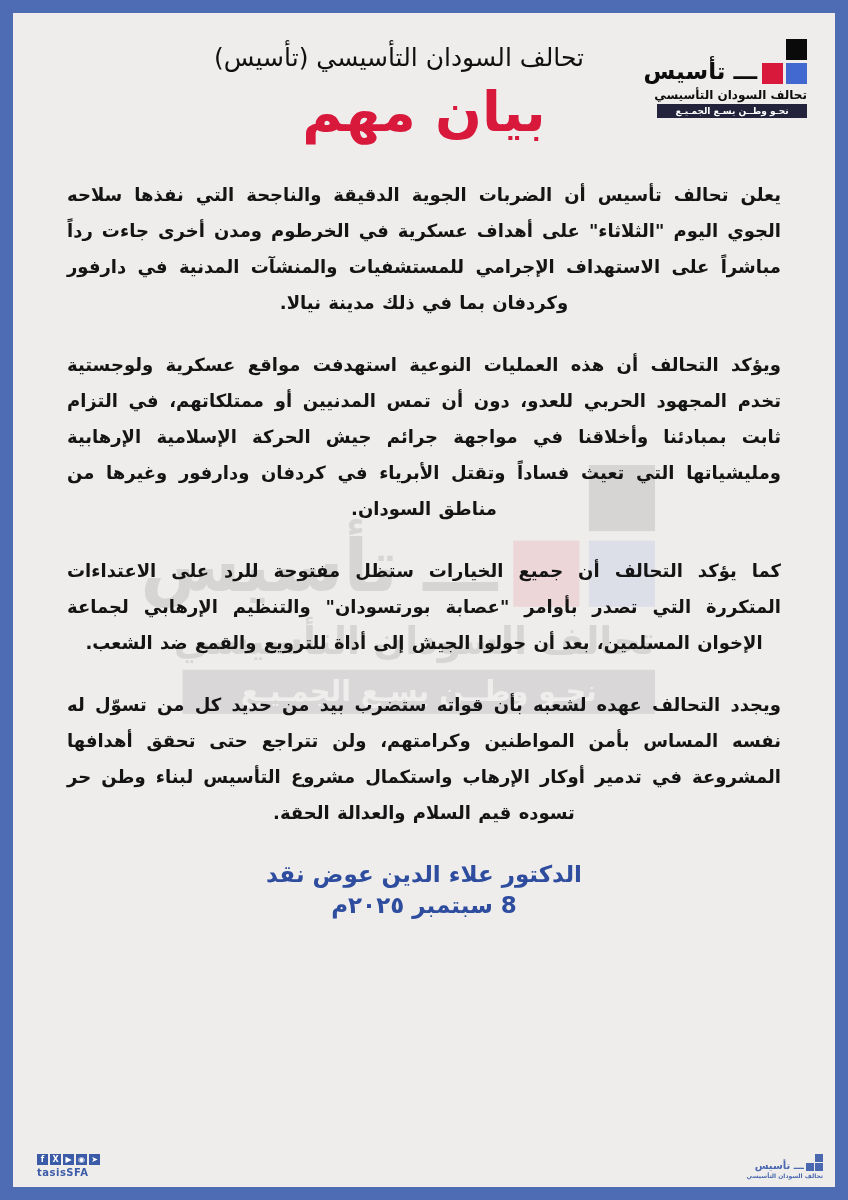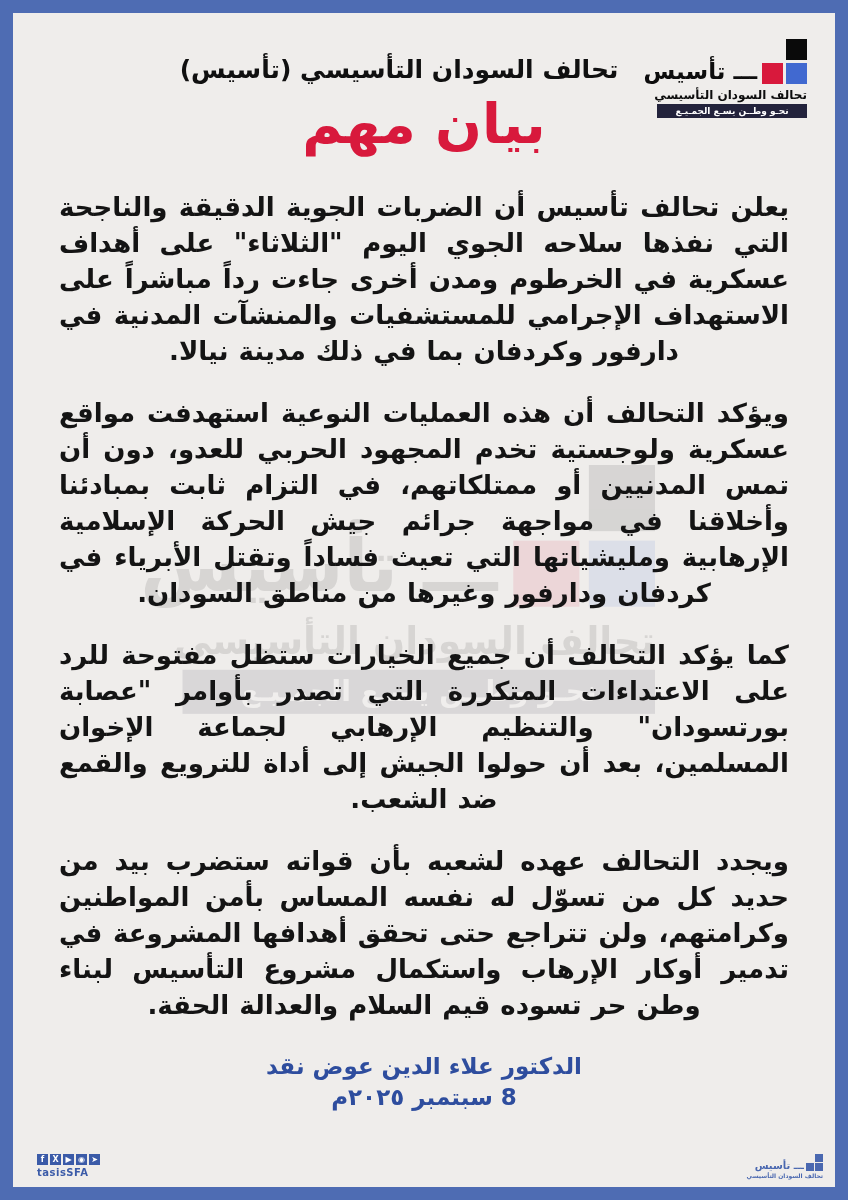--- a/index.html
+++ b/index.html
@@ -19,36 +19,36 @@
   .sq{width:21px;height:21px;}
   .sq-black{background:#0a0a0a;}
   .sq-row{display:flex;gap:3px;}
   .sq-red{background:#d8193c;}
   .sq-blue{background:#4169d0;}
   .logo-org{font-size:12px;font-weight:700;color:#0d0d0d;text-align:center;margin-top:4px;direction:rtl;white-space:nowrap;}
   .logo-tagline{background:#23233c;color:#ffffff;font-size:9px;font-weight:700;text-align:center;padding:2px 4px;margin-top:2px;direction:rtl;white-space:nowrap;}
 
   
   .header{position:relative;text-align:center;padding-top:30px;z-index:1;}
-  .org-line{font-size:25px;font-weight:700;color:#101010;direction:rtl;margin:12px 170px 0 120px;}
+  .org-line{font-size:25px;font-weight:400;color:#101010;direction:rtl;margin:0 170px 0 120px;}
   .title{font-size:55px;font-weight:700;color:#d8193c;direction:rtl;margin:10px 8px 0;line-height:1.1;}
 
   
   .watermark{
     position:absolute;top:452px;right:180px;width:150px;
     opacity:0.10;transform:scale(3.15);transform-origin:top right;
     z-index:0;pointer-events:none;
   }
 
   
   .content{position:relative;padding:34px 42px 0;direction:rtl;z-index:1;}
   .para{
-    font-size:26px;font-weight:700;color:#141414;
+    font-size:18px;font-weight:700;color:#141414;
     line-height:36px;text-align:justify;text-align-last:center;
-    margin:0 4px 26px;word-spacing:1px;
+    margin:0 12px 26px;word-spacing:1px;
   }
 
   
   .sign{position:relative;margin-top:28px;text-align:center;color:#2e4d9e;font-weight:700;
         font-size:23px;line-height:31px;direction:rtl;z-index:1;}
 
   
   .social{position:absolute;left:24px;bottom:7px;}
   .social-icons{display:flex;gap:2px;}
   .social-icon{width:11px;height:11px;background:#3b5ba8;color:#ffffff;font-size:8px;

